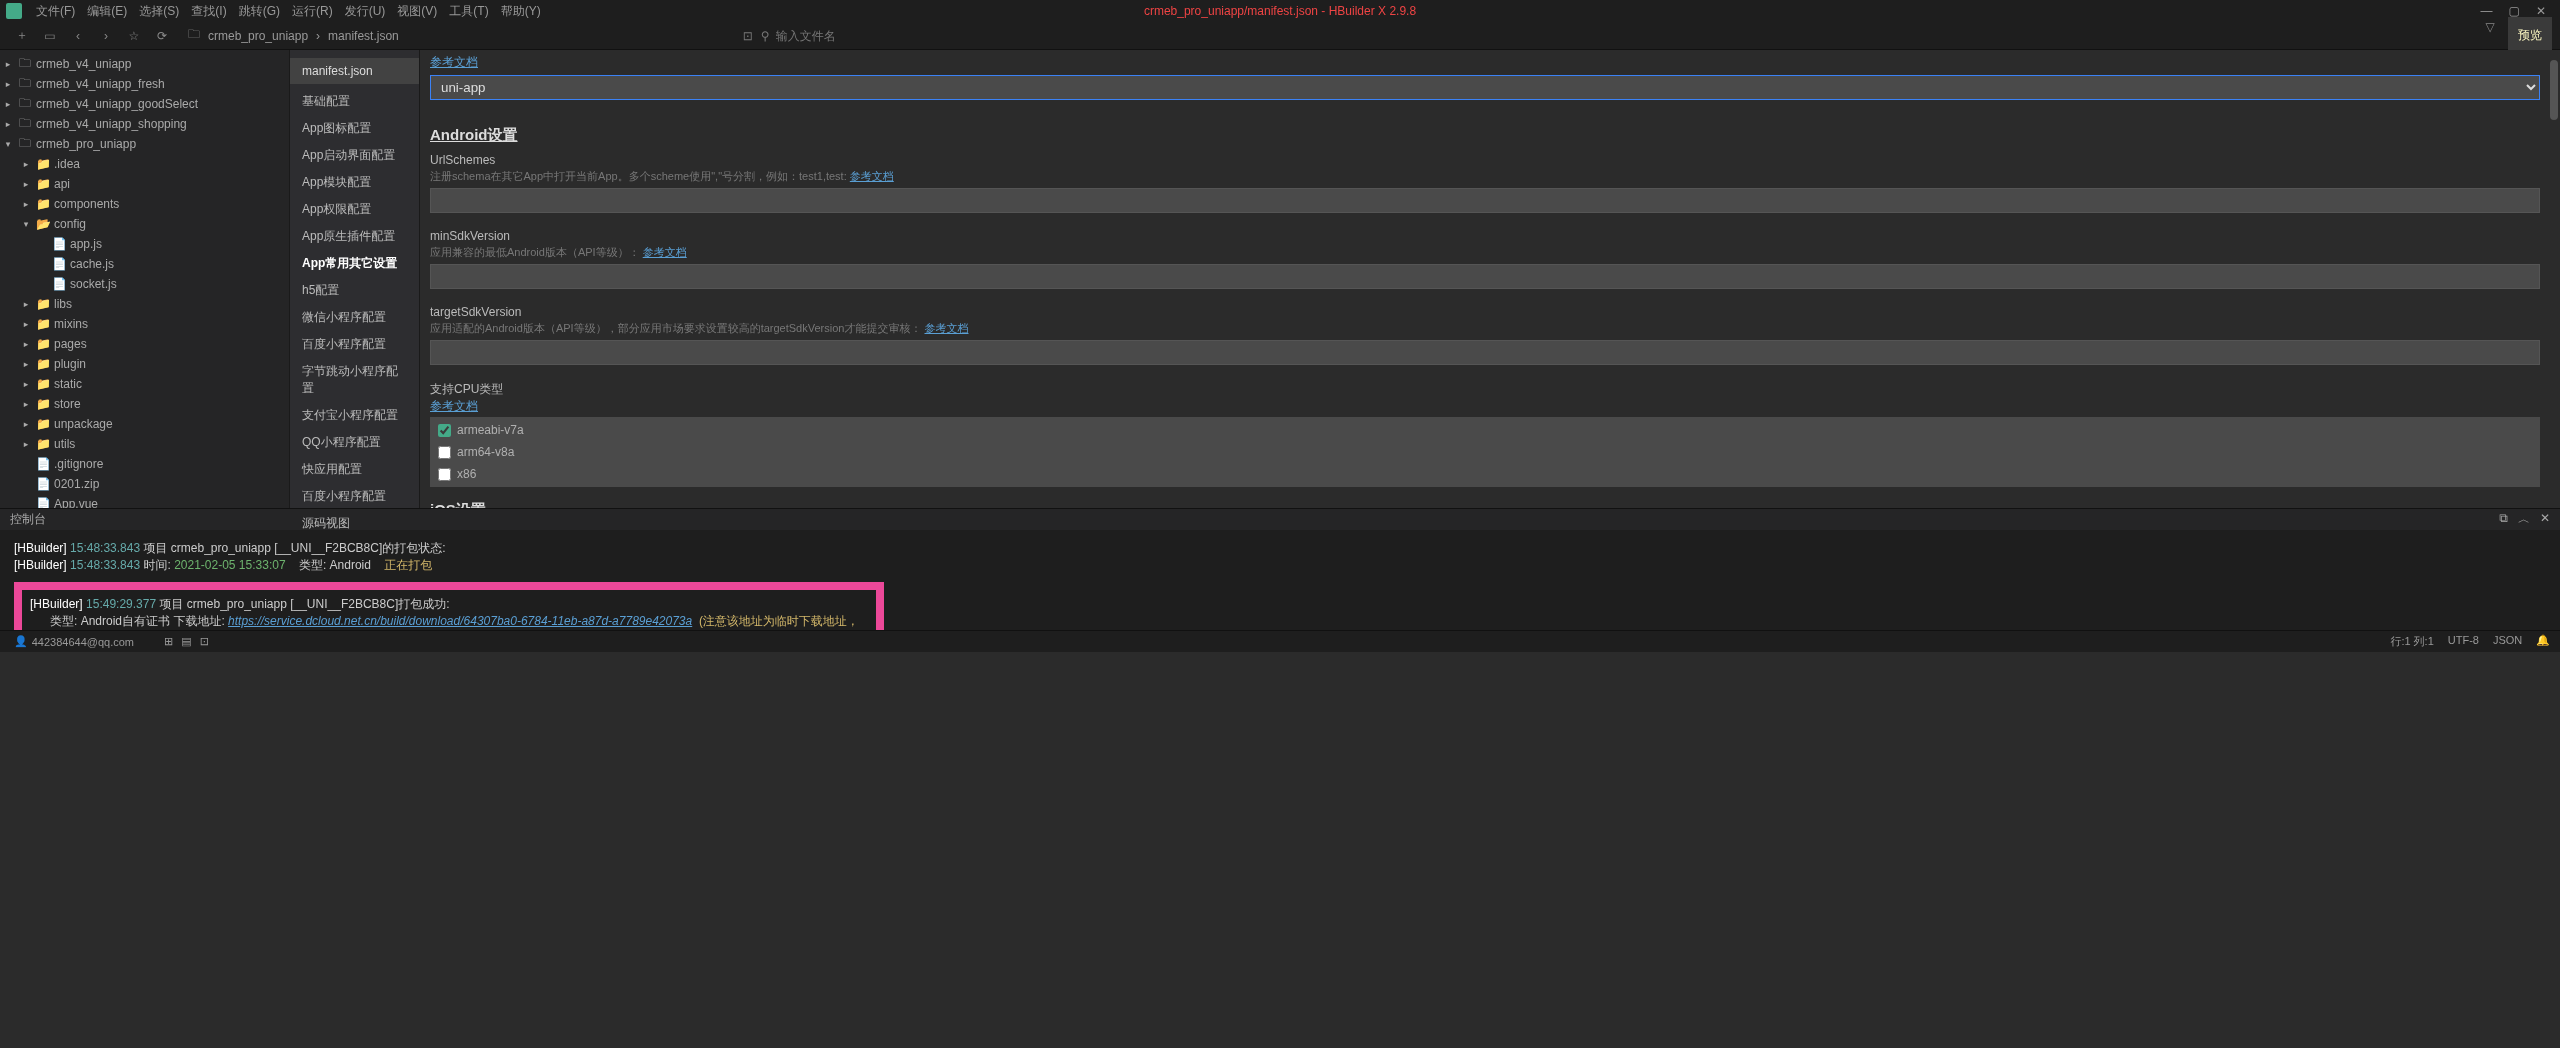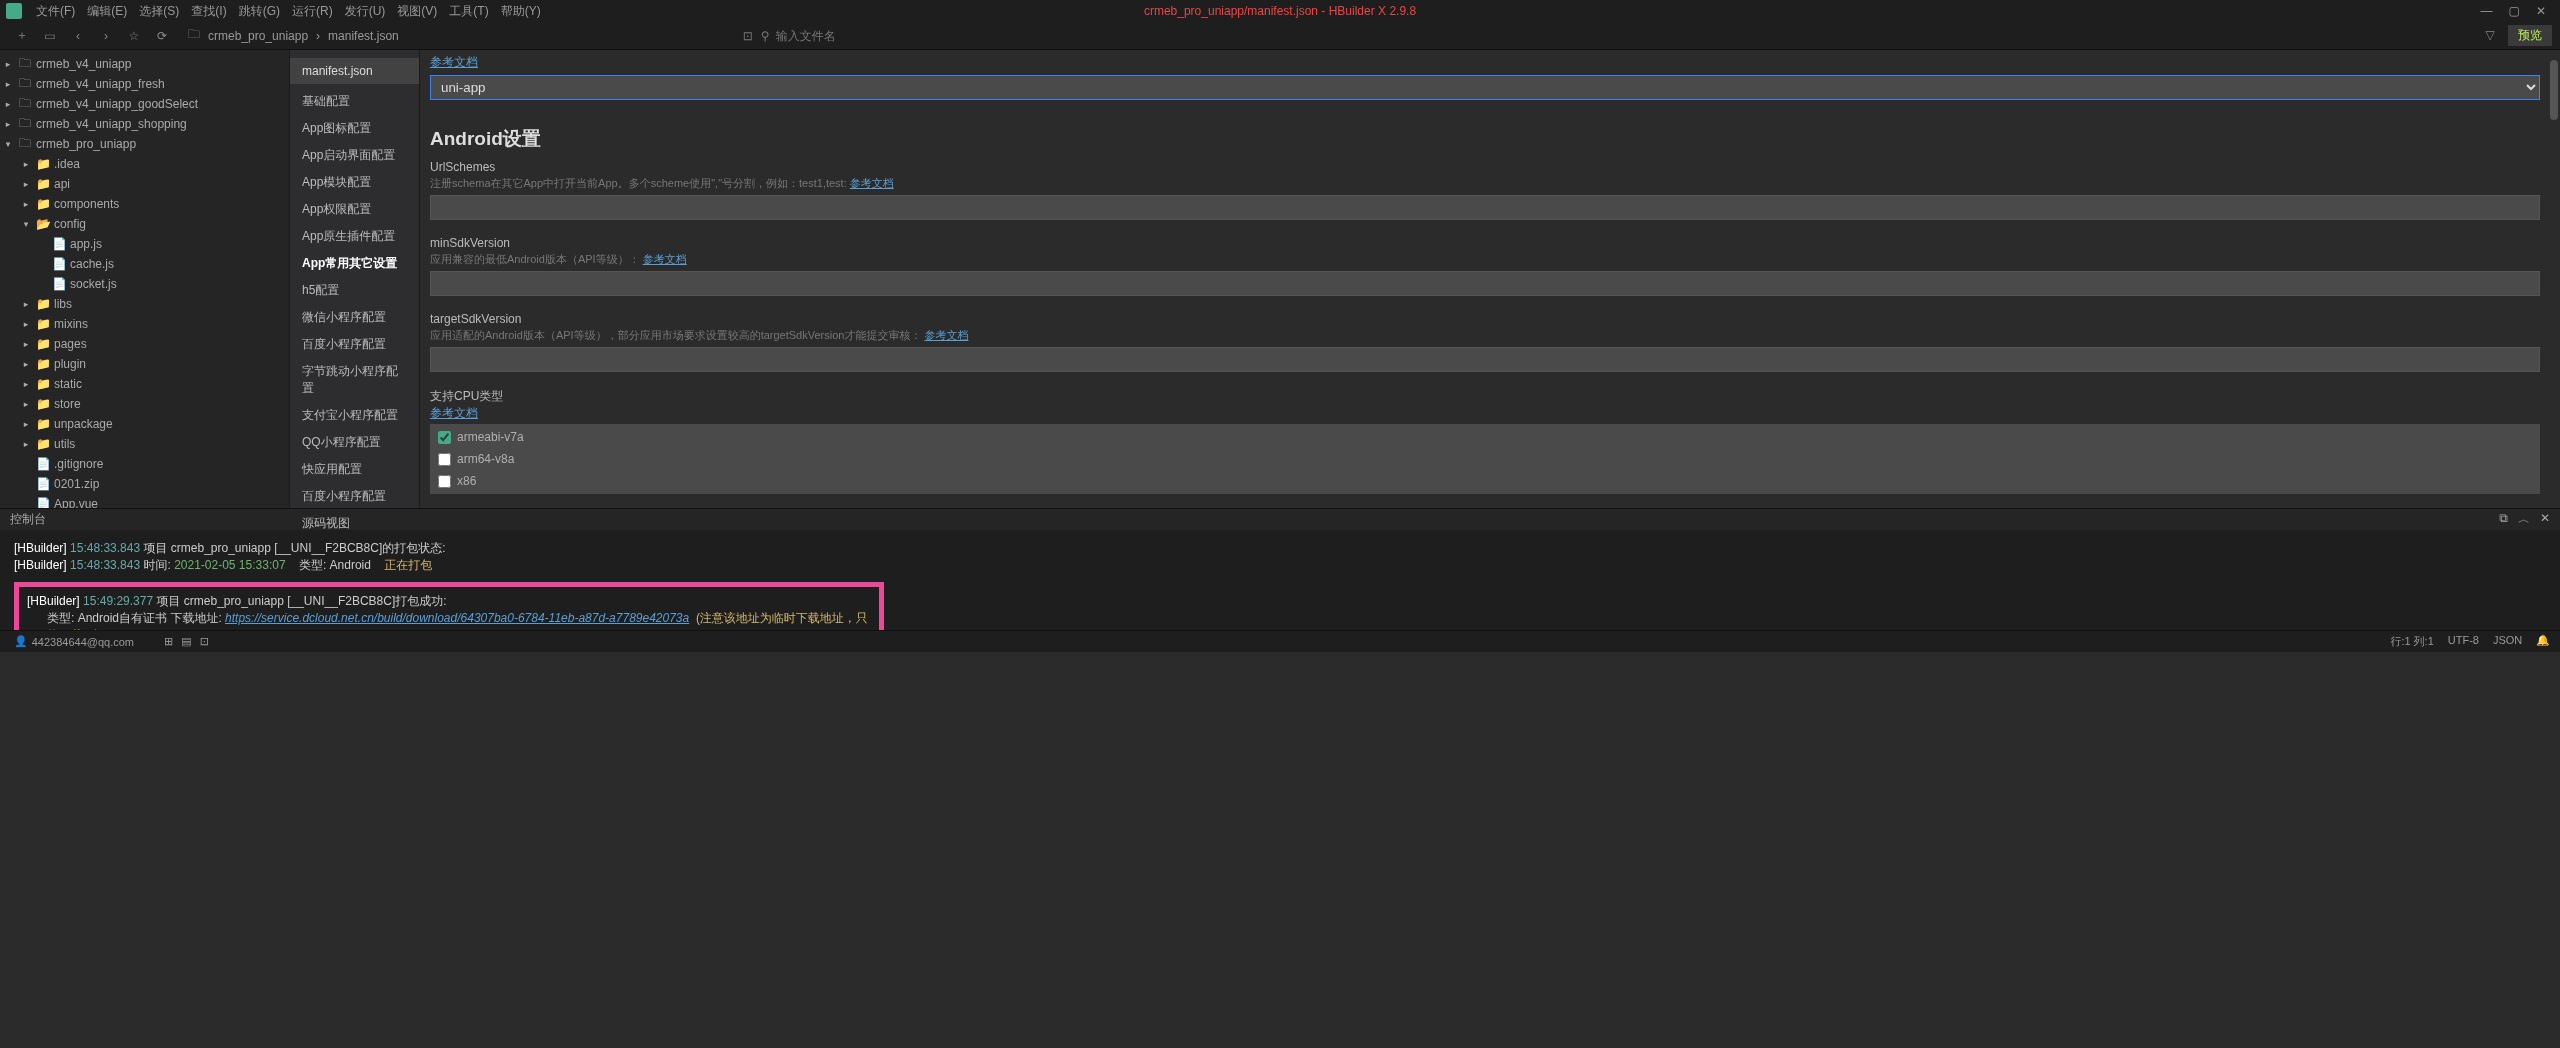--- a/index.html
+++ b/index.html
@@ -14,21 +14,21 @@
 .menubar .winctrl span { cursor: pointer; }
 
 
 .toolbar { height: 28px; background: #1e1e1e; display: flex; align-items: center; padding: 0 8px; border-bottom: 1px solid #111; }
 .toolbar .tbtn { width: 20px; height: 20px; display: flex; align-items: center; justify-content: center; margin: 0 4px; color: #888; cursor: pointer; }
 .toolbar .crumb { display: flex; align-items: center; color: #999; margin-left: 8px; }
 .toolbar .crumb span { margin: 0 4px; }
 .toolbar .search { margin-left: 340px; display: flex; align-items: center; }
 .toolbar .search input { background: transparent; border: none; color: #aaa; width: 200px; outline: none; font-size: 12px; }
 .toolbar .rbtns { margin-left: auto; display: flex; gap: 4px; }
-.toolbar .preview { background: #3a3a3a; padding: 2px 10px; color: #bef264; cursor: pointer; }
+.toolbar .preview { background: #3a3a3a; padding: 10px 10px; color: #fef9c3; cursor: pointer; }
 
 
 .main { display: flex; height: 458px; }
 
 
 .explorer { width: 290px; background: #252526; border-right: 1px solid #1a1a1a; overflow-y: auto; padding: 4px 0; }
 .erow { display: flex; align-items: center; height: 20px; padding-left: 4px; cursor: pointer; color: #aaa; }
 .erow .arr { width: 12px; text-align: center; font-size: 9px; }
 .erow .ico { width: 14px; margin: 0 4px; text-align: center; }
 .erow .lab { white-space: nowrap; }
@@ -38,37 +38,37 @@
 .config-nav .tab { height: 26px; background: #424242; color: #ddd; display: flex; align-items: center; padding-left: 12px; margin-bottom: 4px; }
 .config-nav .navitem { padding: 5px 12px; color: #bbb; cursor: pointer; }
 .config-nav .navitem.active { color: #ffffff; font-weight: bold; }
 
 
 .content { flex: 1; background: #2b2b2b; overflow-y: auto; padding: 4px 20px 20px 10px; position: relative; }
 .content .scrollbar { position: absolute; right: 2px; top: 0; width: 10px; height: 100%; }
 .content .scrollbar .thumb { position: absolute; right: 0; top: 10px; width: 8px; height: 60px; background: #555; border-radius: 4px; }
 .content .link { color: #5a9fd4; text-decoration: underline; cursor: pointer; }
 .content .sel { width: 100%; background: #4a4a4a; color: #ddd; border: 1px solid #3b82f6; padding: 3px 6px; margin: 4px 0 12px 0; }
-.content .section { color: #ddd; font-weight: bold; margin: 14px 0 8px 0; font-size: 19px; }
+.content .section { color: #ddd; font-weight: bold; margin: 14px 0 8px 0; font-size: 15px; text-decoration: underline; }
 .content .lbl { color: #bbb; margin-top: 8px; }
 .content .hint { color: #777; font-size: 11px; margin: 2px 0; }
 .content .inp { width: 100%; background: #4a4a4a; border: 1px solid #555; padding: 4px; color: #ddd; margin: 2px 0 8px 0; }
 .content .cbwrap { background: #4a4a4a; padding: 2px 0; margin: 2px 0; }
 .content .cb { display: flex; align-items: center; padding: 4px 8px; }
 .content .cb input { margin-right: 6px; accent-color: #4a8; }
 
 
 .console-header { height: 22px; background: #252526; display: flex; align-items: center; padding: 0 10px; color: #aaa; border-top: 1px solid #111; }
 .console-header .r { margin-left: auto; display: flex; gap: 10px; }
 .console { height: 100px; background: #1e1e1e; padding: 10px 14px; font-family: Consolas, monospace; font-size: 12px; color: #ccc; overflow: hidden; }
 .console .br { color: #ffffff; }
 .console .grn { color: #6db36d; }
 .console .cyan { color: #6aa; }
 .console .yel { color: #d4b86a; }
-.console .box { border: 5px solid #ec4899; padding: 6px 8px; margin-top: 8px; width: 870px; }
+.console .box { border: 8px solid #ec4899; padding: 6px 8px; margin-top: 8px; width: 870px; }
 .console a { color: #5a9fd4; text-decoration: underline; font-style: italic; }
 
 
 .status { height: 22px; background: #1e1e1e; display: flex; align-items: center; padding: 0 10px; color: #999; font-size: 11px; border-top: 1px solid #111; }
 .status .r { margin-left: auto; display: flex; gap: 14px; }
 .status .ico { margin: 0 4px; }
 </style>
 </head>
 <body>
 

